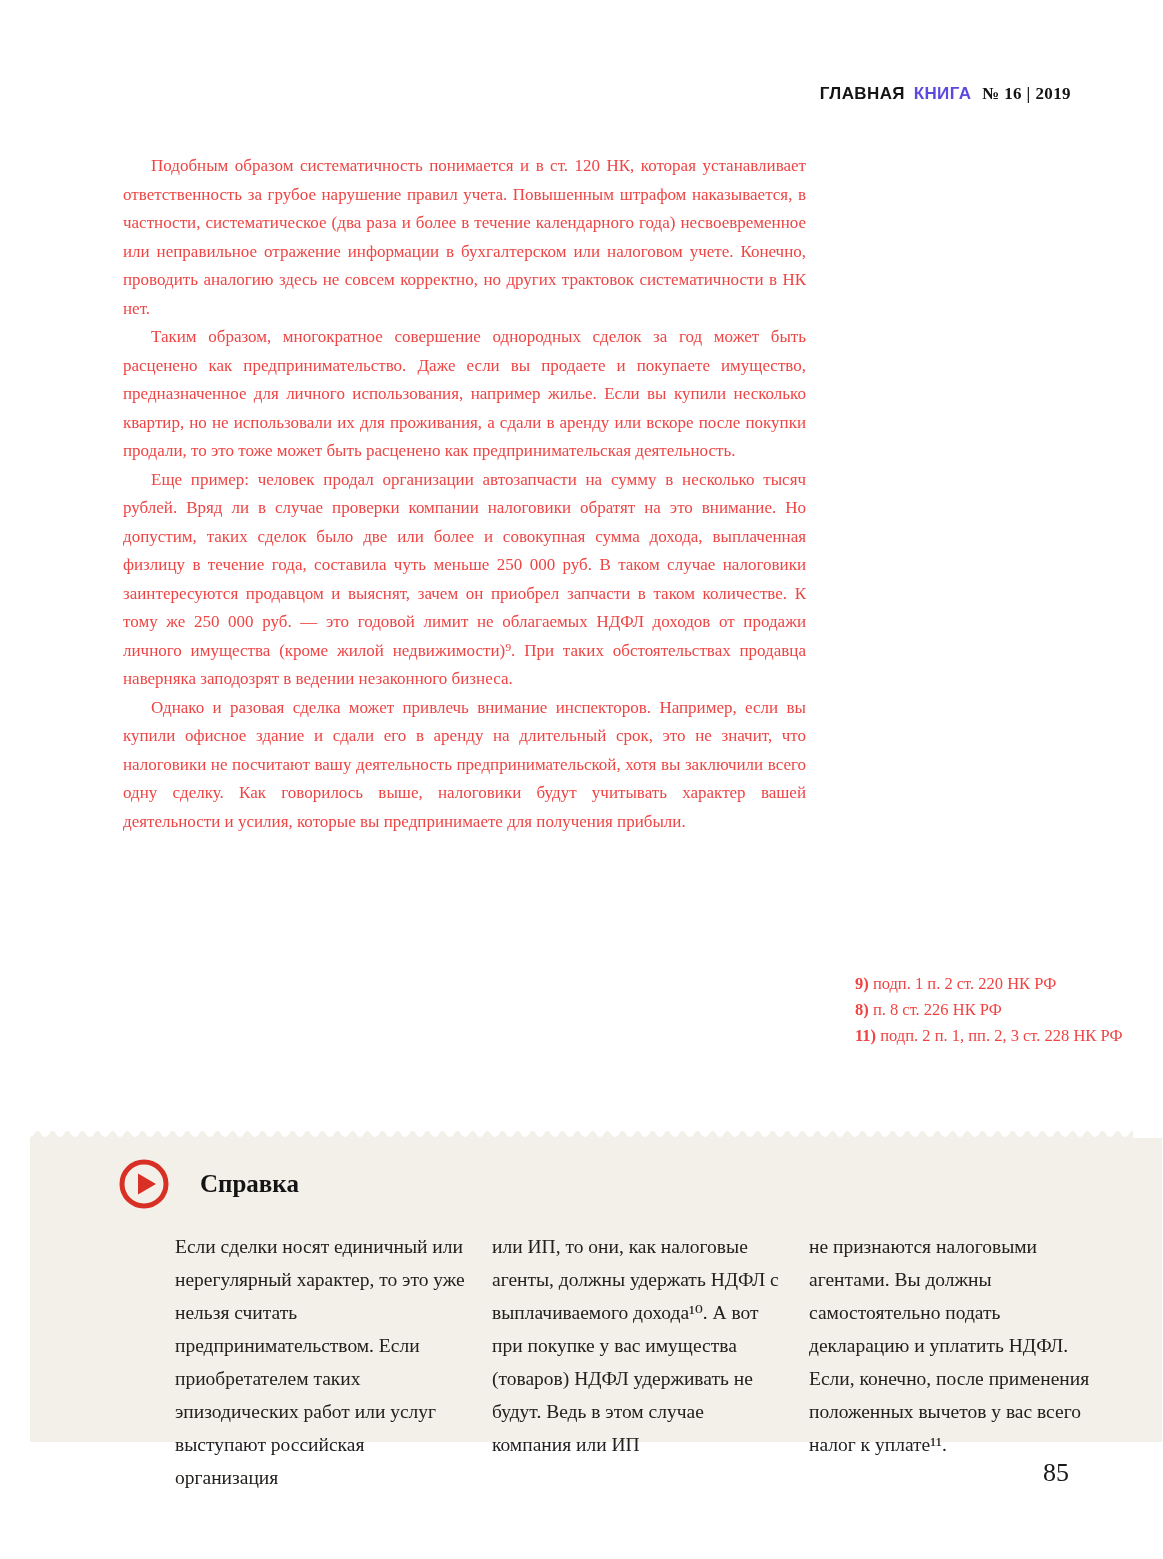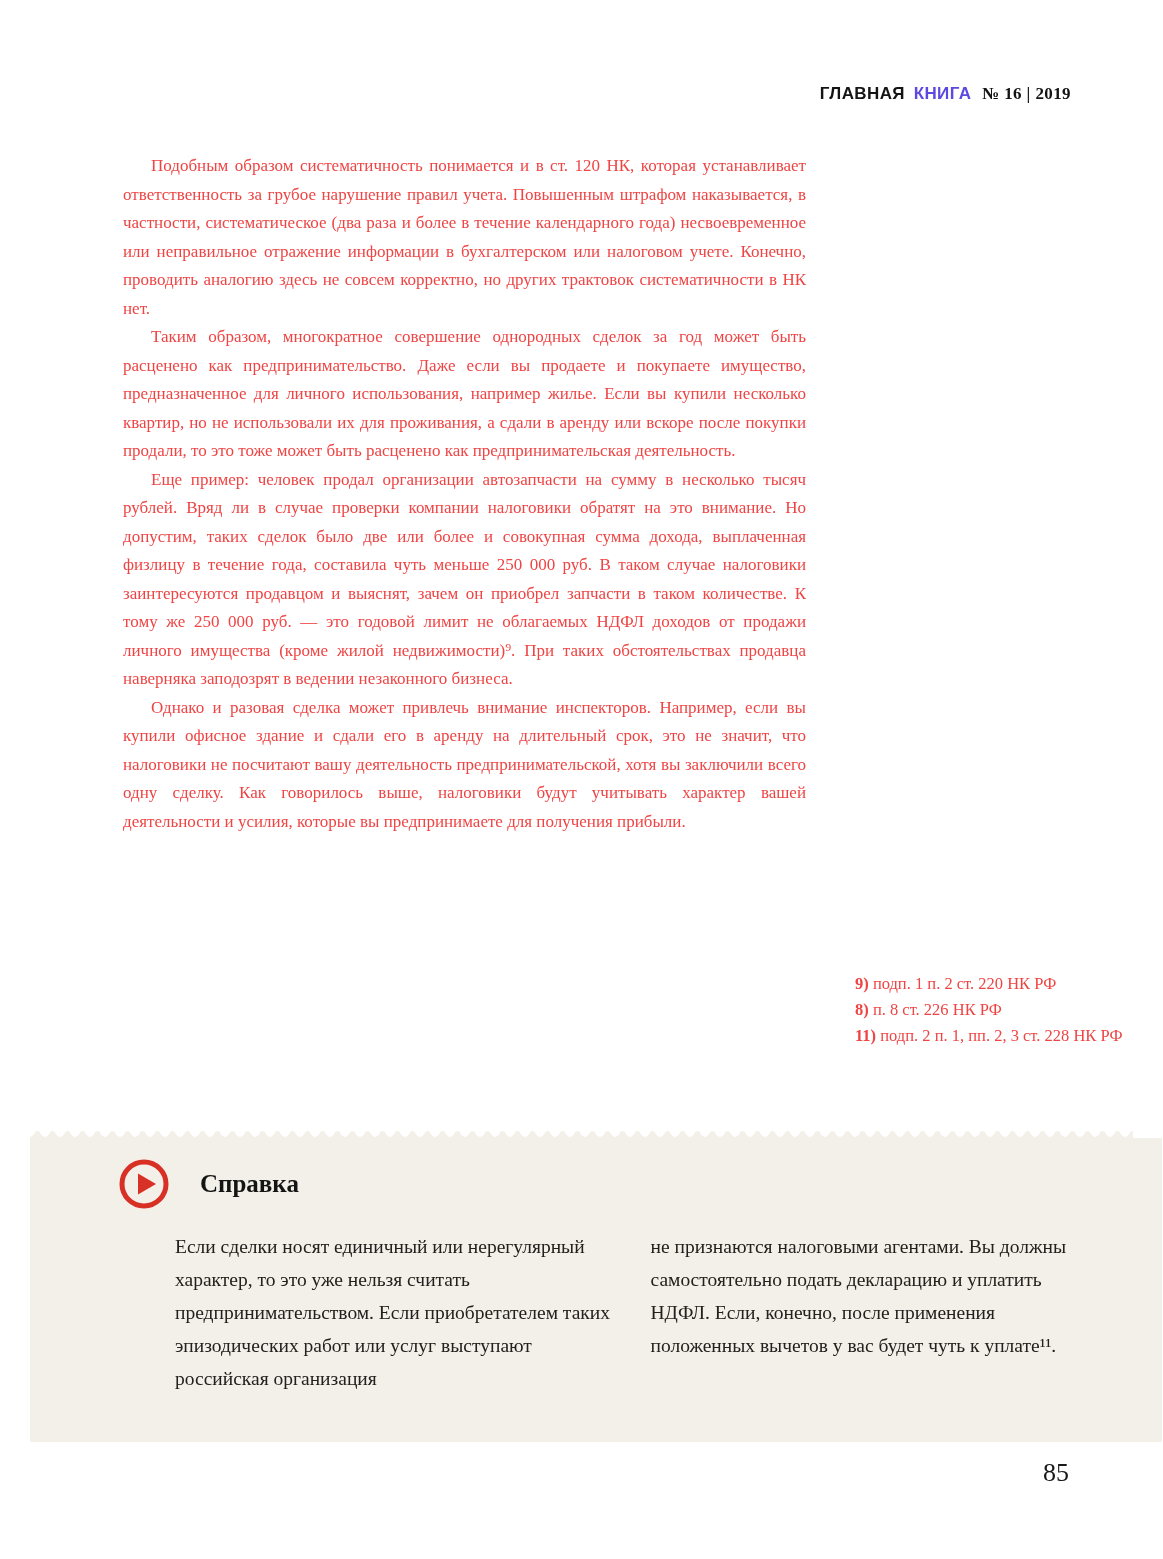--- a/index.html
+++ b/index.html
@@ -172,19 +172,20 @@
         <svg width="52" height="52" viewBox="0 0 52 52" aria-hidden="true">
           <circle cx="26" cy="26" r="22" fill="none" stroke="#d93025" stroke-width="5"></circle>
           <path d="M20 15.5 L38 26 L20 36.5 Z" fill="#d93025"></path>
         </svg>
       </span>
       <span class="ref-title">Справка</span>
     </div>
 
     <div class="ref-columns">
       <div class="ref-col">Если сделки носят единичный или нерегулярный характер, то это уже нельзя считать предпринимательством. Если приобретателем таких эпизодических работ или услуг выступают российская организация</div>
-      <div class="ref-col">не признаются налоговыми агентами. Вы должны самостоятельно подать декларацию и уплатить НДФЛ. Если, конечно, после применения положенных вычетов у вас будет чуть к уплате¹¹.</div>
+      <div class="ref-col">или ИП, то они, как налоговые агенты, должны удержать НДФЛ с выплачиваемого дохода¹⁰. А вот при покупке у вас имущества (товаров) НДФЛ удерживать не будут. Ведь в этом случае компания или ИП</div>
+      <div class="ref-col">не признаются налоговыми агентами. Вы должны самостоятельно подать декларацию и уплатить НДФЛ. Если, конечно, после применения положенных вычетов у вас всего налог к уплате¹¹.</div>
     </div>
   </div>
 
   <div class="folio">85</div>
 
 </div>
 
 </body></html>

